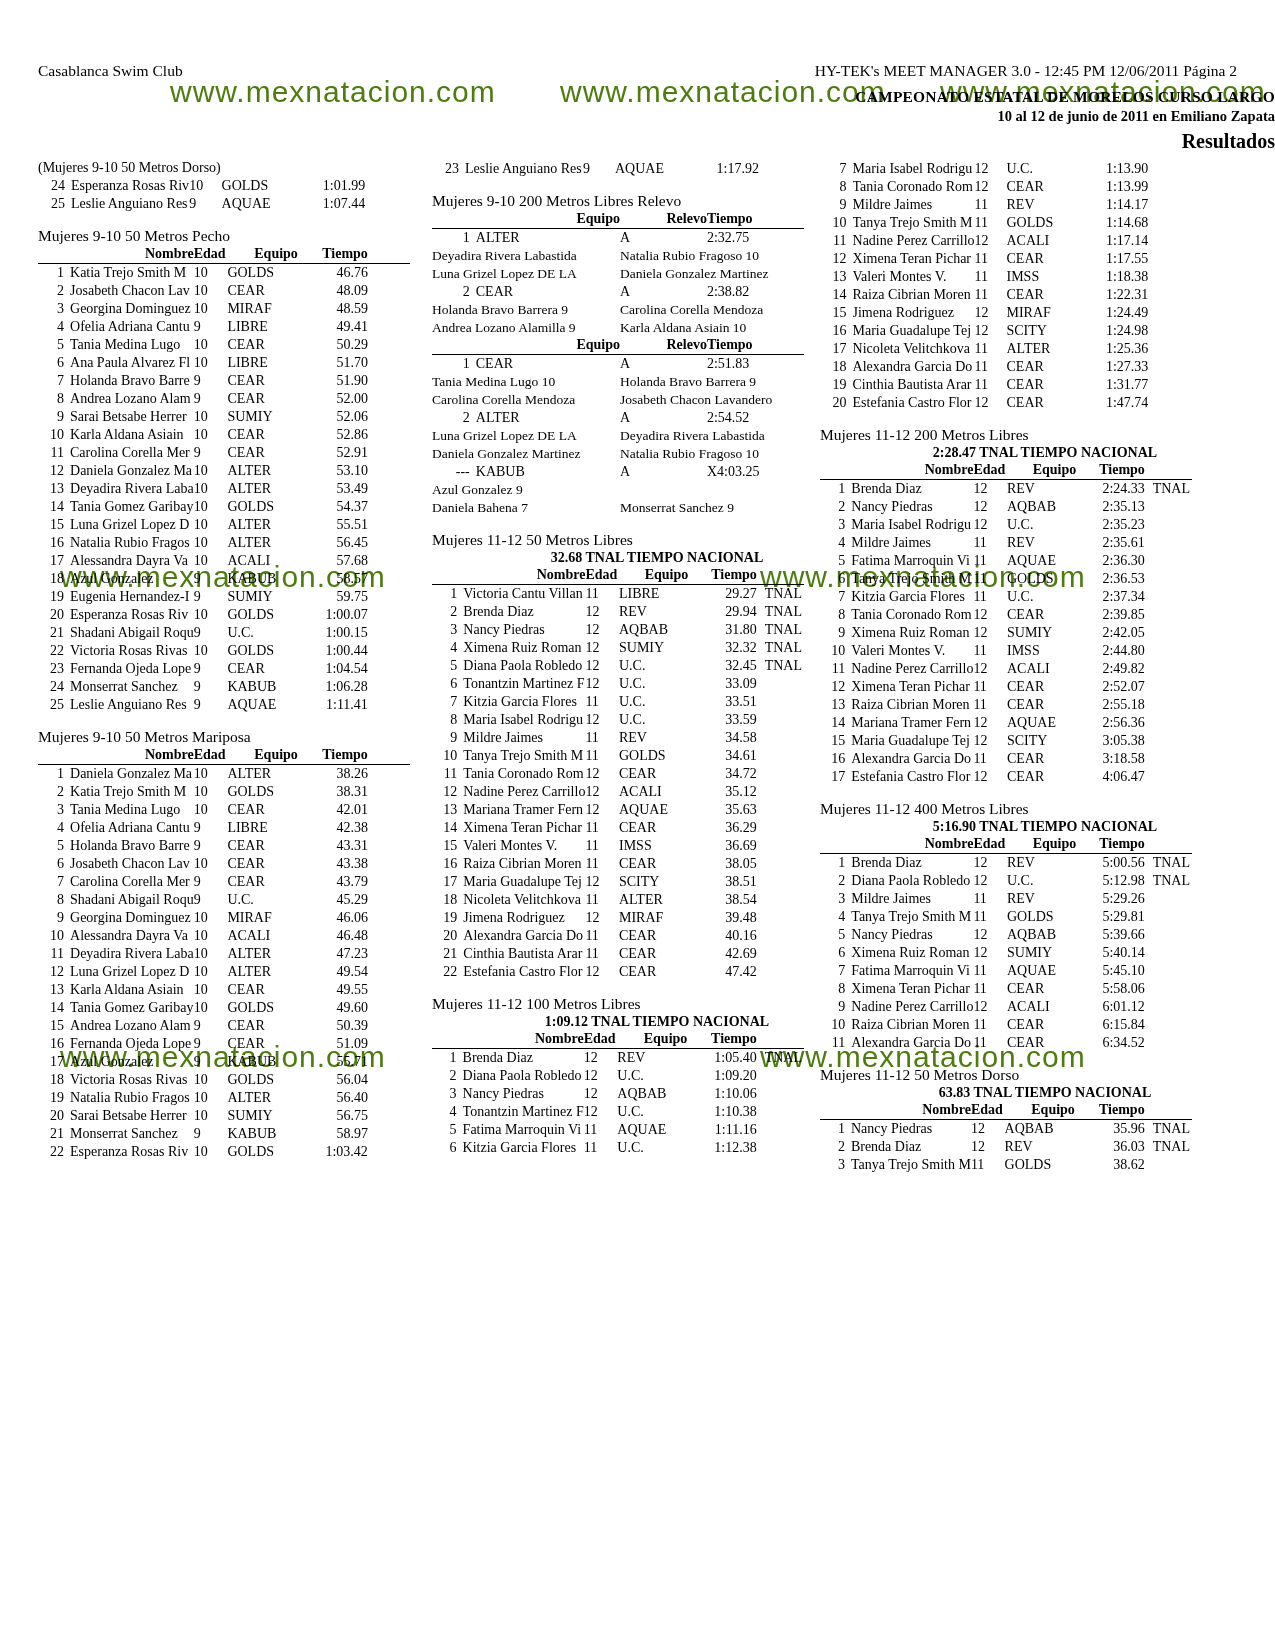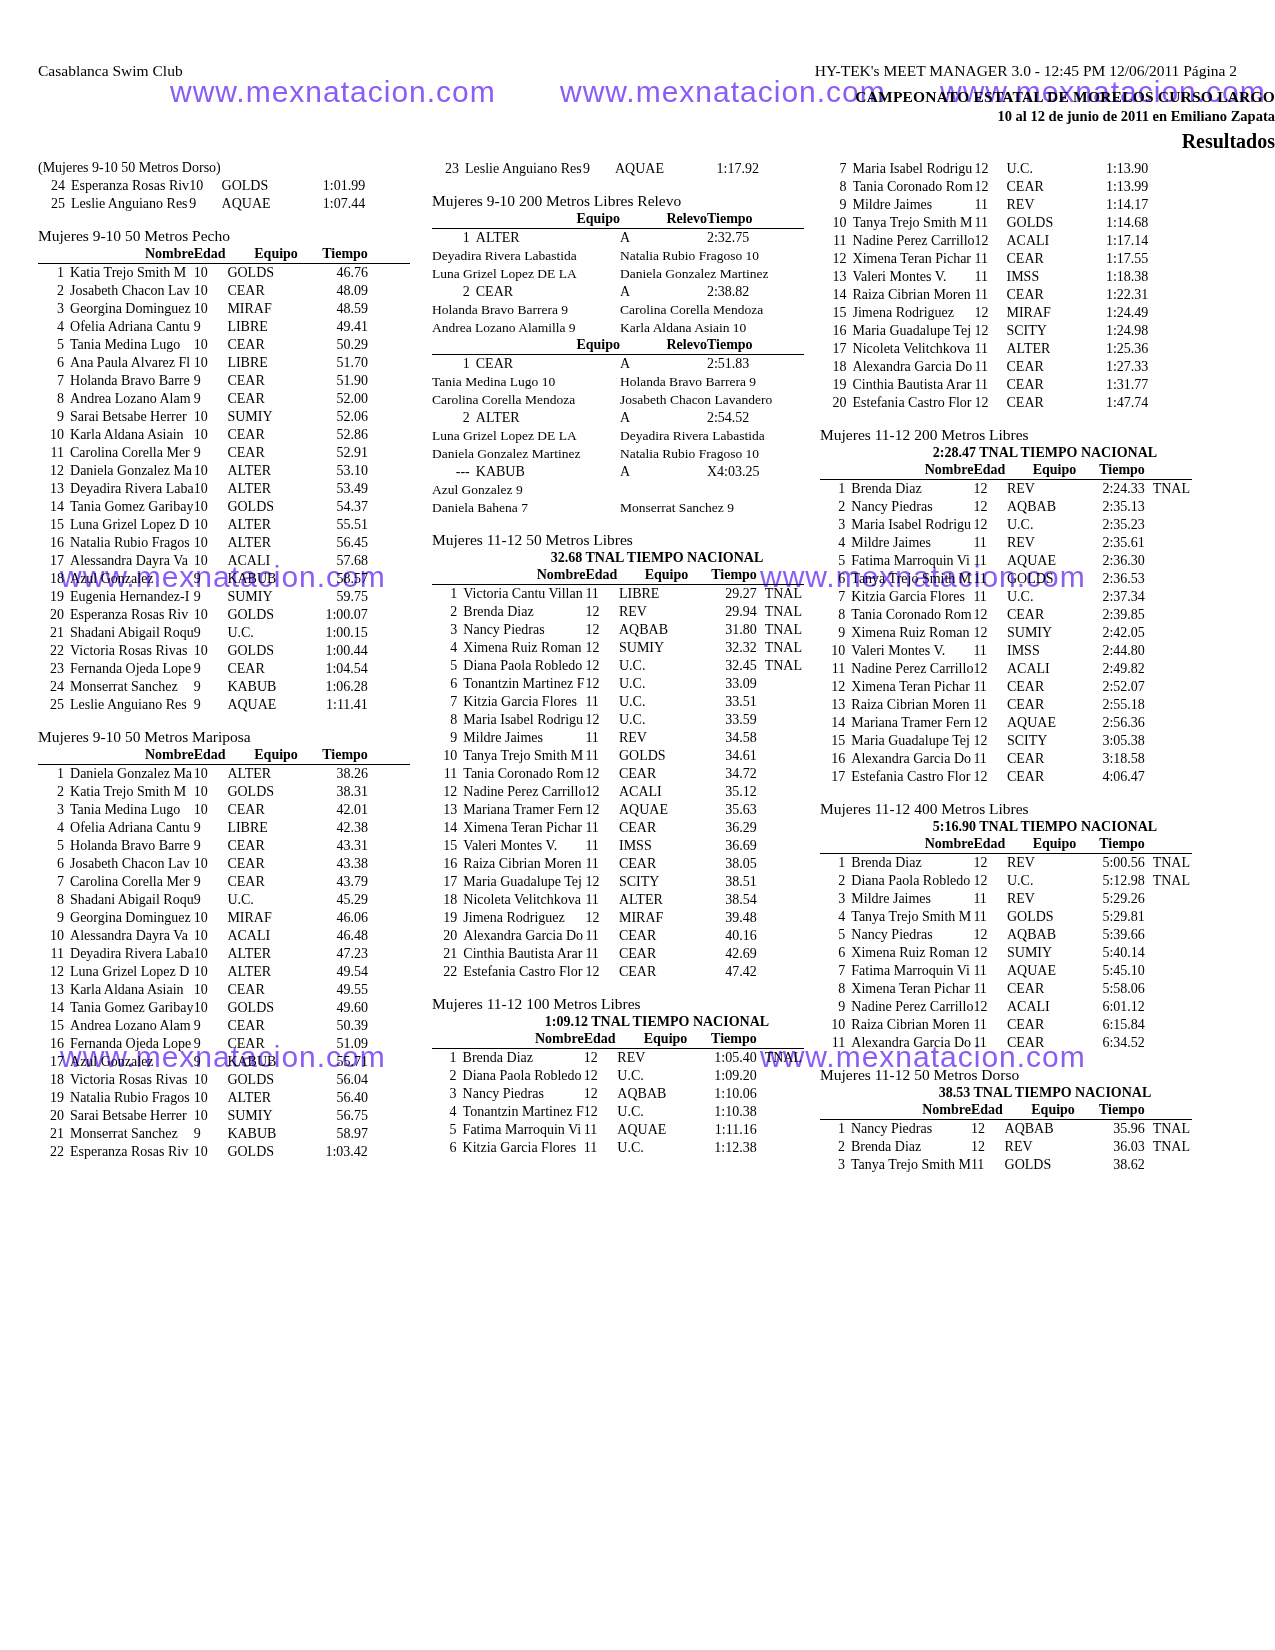--- a/index.html
+++ b/index.html
@@ -78,21 +78,21 @@
   .c-rpl{width:28px; text-align:right; padding-right:6px;}
   .c-rteam{width:112px;}
   .c-rrel{width:86px;margin-top:16px;}
   .c-rtm{width:96px; text-align:left;}
   .relay-line td{font-size:13.5px; padding-left:0;}
   .rl-a{ padding-left:34px; width:186px; overflow:hidden;}
   .rl-b{ width:180px; overflow:hidden;}
 
   .wm{
     position:absolute;
-    color:#8b5cf6;
+    color:#4d7c0f;
     font-size:30px;
     font-family:"Liberation Sans", sans-serif;
     letter-spacing:1px;
     white-space:nowrap;
     pointer-events:none;
     z-index:0;
   }
   .content{position:relative; z-index:2;}
 </style>
 </head>
@@ -1305,21 +1305,21 @@
                   <td class="c-ed">11</td>
                   <td class="c-eq">CEAR</td>
                   <td class="c-tm">6:34.52</td>
                   <td class="c-fl"></td>
                 </tr>
               </tbody>
             </table>
           </div>
           <div class="evt">
             <div class="evt-title">Mujeres 11-12 50 Metros Dorso</div>
-            <div class="qual">38.53    TNAL TIEMPO NACIONAL</div>
+            <div class="qual">63.83    TNAL TIEMPO NACIONAL</div>
             <table>
               <thead>
                 <tr>
                   <th class="c-pl th-pl"></th>
                   <th class="c-nm">Nombre</th>
                   <th class="c-ed">Edad</th>
                   <th class="c-eq">Equipo</th>
                   <th class="c-tm">Tiempo</th>
                   <th class="c-fl"></th>
                 </tr>

